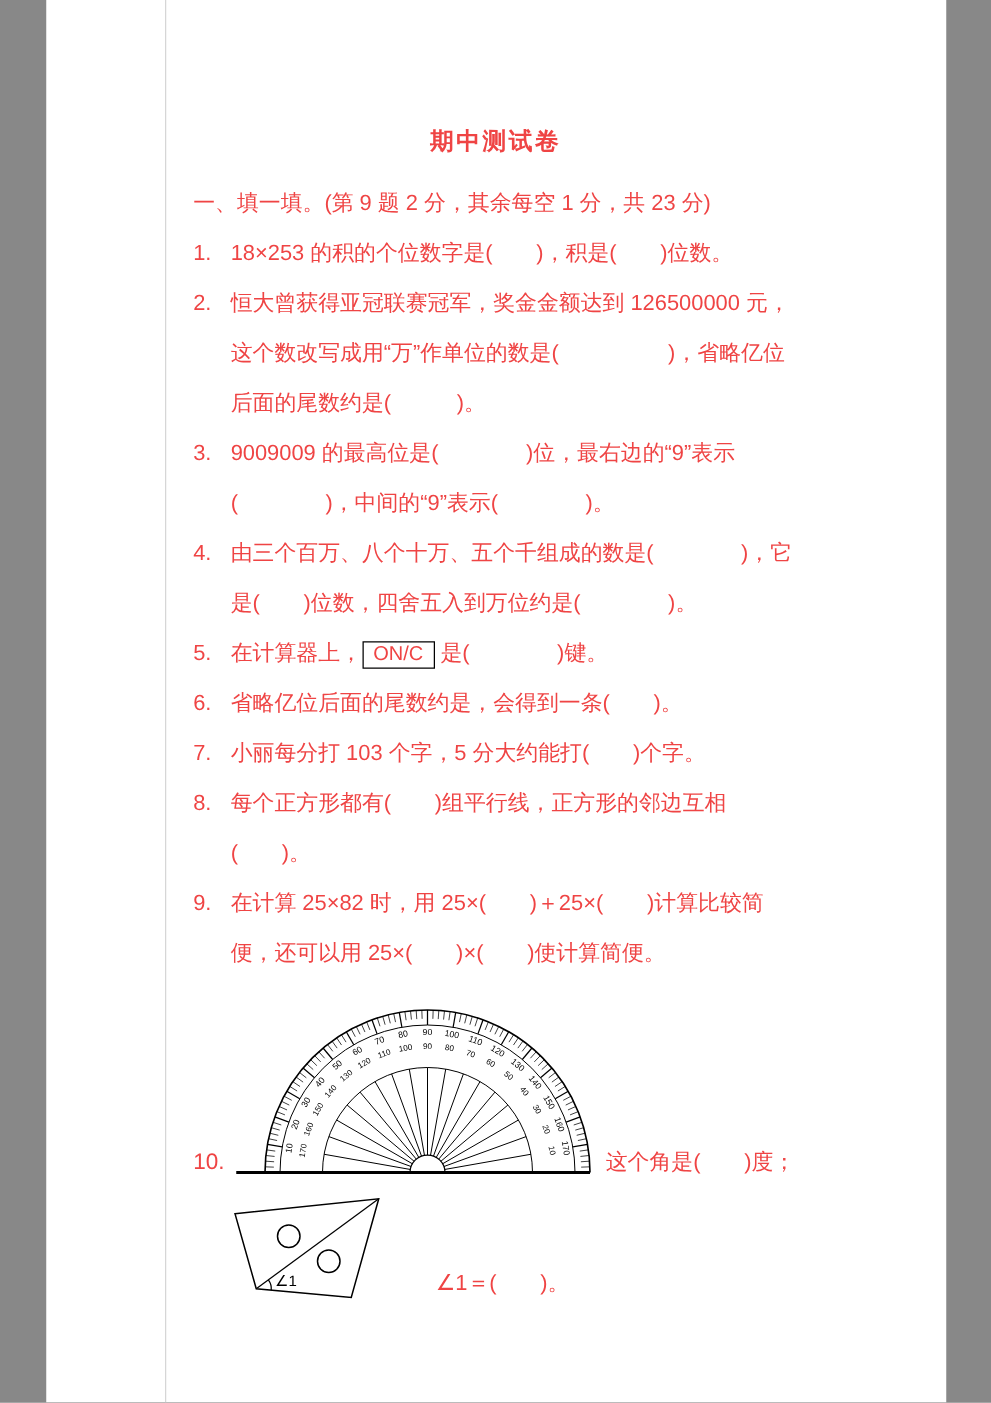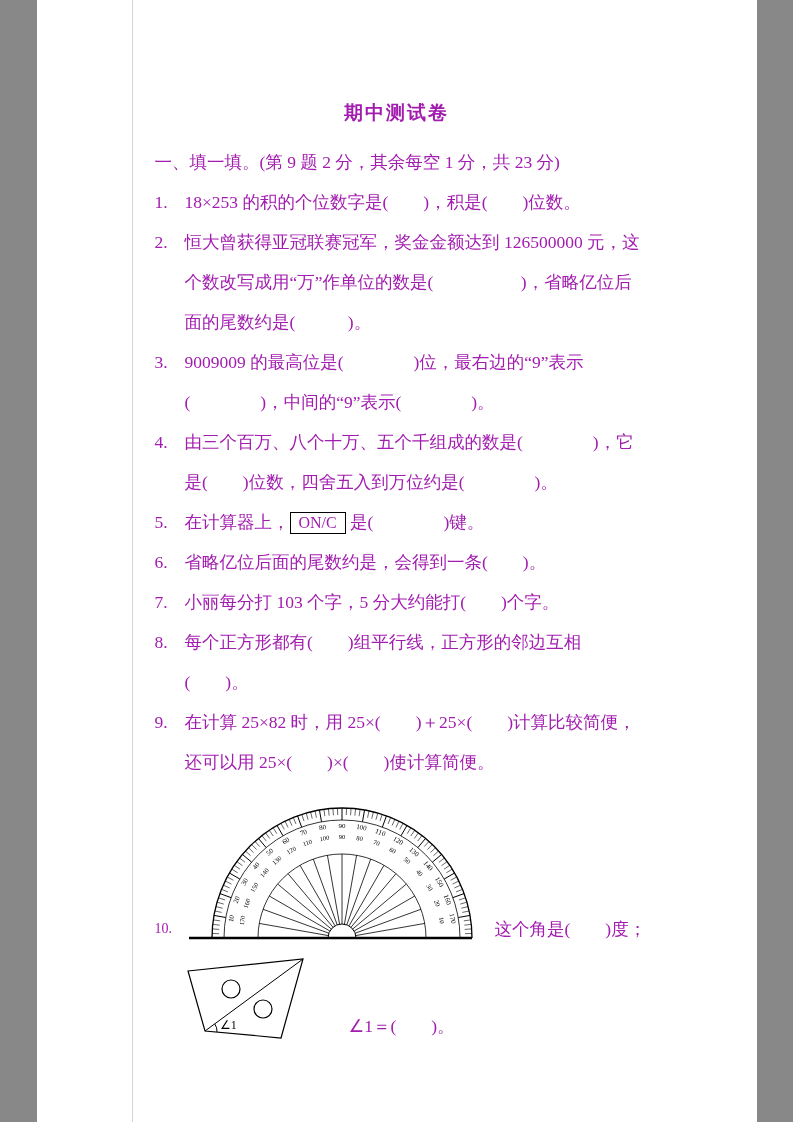--- a/index.html
+++ b/index.html
@@ -1,22 +1,22 @@
 <!DOCTYPE html>
 <html><head>
 <meta charset="utf-8">
 <style>
   html,body { margin:0; padding:0; background:#888; }
   .page {
     position:relative;
     width:720px; height:1122px;
     margin:0 auto;
     background:#ffffff;
-    font-family:Liberation Serif, serif;
-    color:#a21caf;
+    font-family:Liberation Sans, sans-serif;
+    color:#ef4444;
     overflow:hidden;
   }
   .page-edge-line {
     position:absolute; left:95px; top:0; width:1px; height:100%;
     background:#d6d6d6;
   }
   .title {
     margin:0; padding-top:100px;
     text-align:center;
     font-size:19px; font-weight:bold; letter-spacing:2px;
@@ -36,23 +36,23 @@
   .key-box {
     display:inline-block;
     border:1px solid #000;
     padding:0 8px;
     line-height:20px;
     font-size:16px;
   }
   
   .q10 { margin-top:18px; }
   .q10-row1 { display:flex; align-items:flex-end; }
-  .q10-num { width:30px; flex:none; font-size:14px; line-height:26px;margin-top:7px; }
+  .q10-num { width:30px; flex:none; font-size:18px; line-height:26px;margin-top:7px; }
   .q10-row1 svg { display:block; flex:none; }
-  .q10-caption { font-size:17.5px; line-height:26px; margin-left:10px; white-space:nowrap; }
+  .q10-caption { font-size:17.5px; line-height:26px; margin-left:0; white-space:nowrap; }
   .q10-row2 { display:flex; align-items:flex-end; margin-top:12px; margin-left:28px; }
   .q10-caption2 { font-size:17.5px; line-height:26px; margin-left:16px; margin-bottom:10px; white-space:nowrap; }
 </style>
 </head>
 <body>
 
 <div class="page">
   <div class="page-edge-line"></div>
 
   <h1 class="title">期中测试卷</h1>

